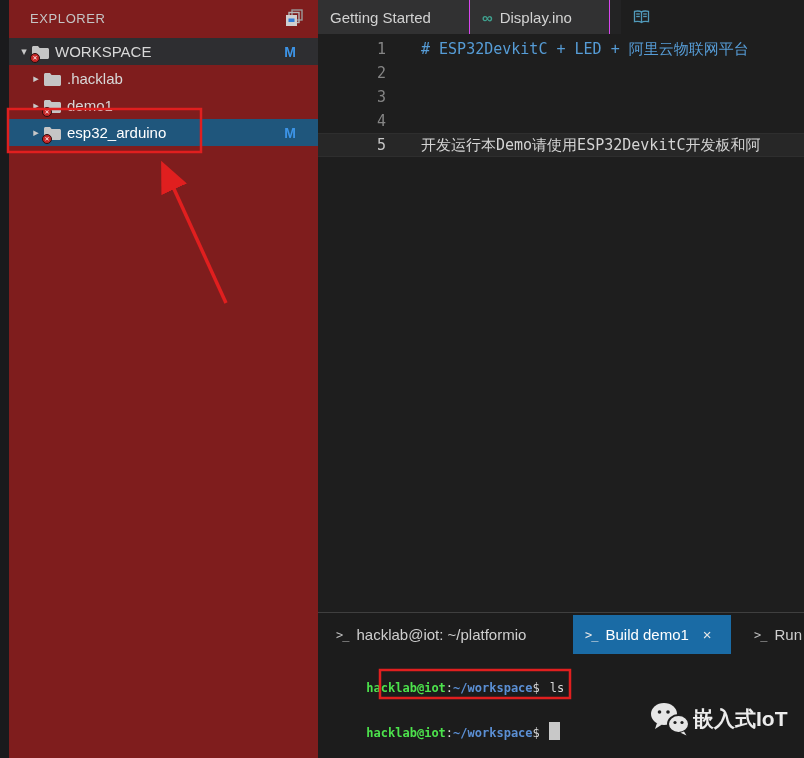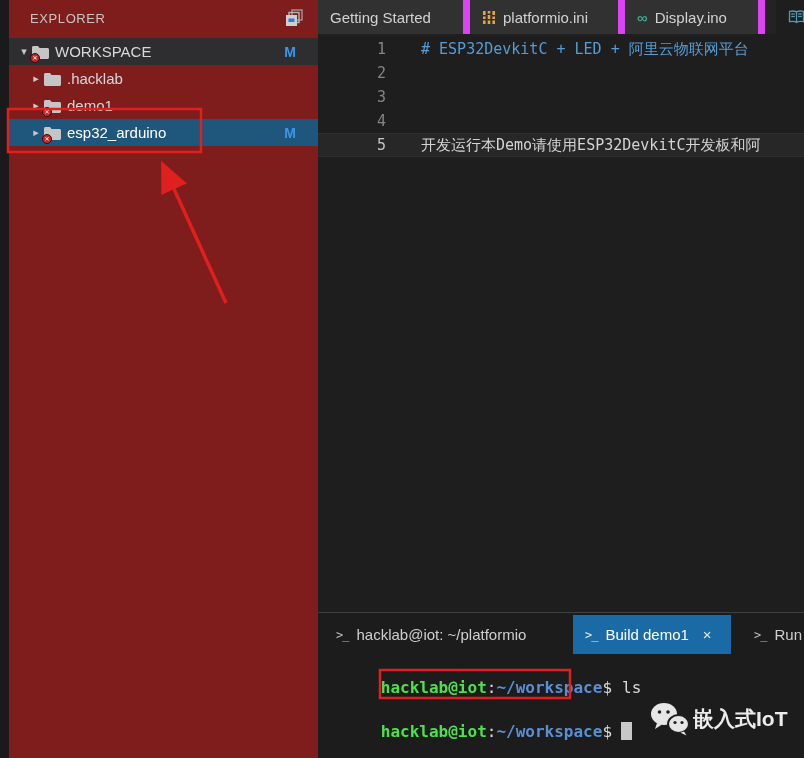--- a/index.html
+++ b/index.html
@@ -34,21 +34,21 @@
     position:absolute; left:-2px; bottom:-4px; width:10px; height:10px; border-radius:50%;
     background:#c62828; border:1px solid #2a0c0c; color:#fff; font-size:6px; line-height:8px;
     text-align:center; font-weight:bold;
   }
   .git-badge { margin-left:auto; color:#3d95e8; font-size:14px; font-weight:bold; padding-right:8px; }
 
   
   .tabbar { position:absolute; left:318px; top:0; width:486px; height:34px; background:#313132; display:flex; }
   .etab {
     height:34px; display:flex; align-items:center; gap:7px; padding:0 12px;
-    font-size:15px; color:#d2d2d2; border-right:7px solid #d946ef; cursor:pointer;
+    font-size:15px; color:#d2d2d2; border-right:1px solid #d946ef; cursor:pointer;
     white-space:nowrap; overflow:hidden;
   }
   .etab .tab-icon { flex:none; display:flex; align-items:center; }
   .etab.active-partial { background:#1e1e1e; border-right:none; }
   .tab-gap { width:11px; height:34px; background:#232324; flex:none; }
   .arduino-glyph { color:#3fa18f; font-size:15px; font-weight:bold; }
 
   
   .editor { position:absolute; left:318px; top:34px; width:486px; height:578px; background:#1e1e1e; overflow:hidden; }
   .code-row { position:relative; display:flex; height:24px; line-height:24px; white-space:pre; }
@@ -63,21 +63,21 @@
   .panel {
     position:absolute; left:318px; top:612px; width:486px; height:146px;
     background:#1c1c1c; border-top:1px solid #3f3f3f; overflow:hidden;
   }
   .ptab { position:absolute; top:2px; height:39px; display:flex; align-items:center; gap:8px;
           font-size:15px; color:#cfcfcf; padding:0 12px; cursor:pointer; white-space:nowrap; }
   .ptab .term-glyph { font-size:12px; color:#bdbdbd; letter-spacing:-1px; }
   .ptab.active { background:#1a6ba5; color:#ffffff; }
   .ptab.active .term-glyph { color:#eaeaea; }
   .ptab .close-x { font-size:15px; color:#e8e8e8; margin-left:6px; cursor:pointer; }
-  .term-line { position:absolute; left:5px; font-size:16px; font-weight:bold; line-height:20px; white-space:pre; }
+  .term-line { position:absolute; left:5px; font-size:12px; font-weight:bold; line-height:20px; white-space:pre; }
   .t-green { color:#4ce24c; }
   .t-blue { color:#5b8fd4; }
   .t-white { color:#d9d9d9; font-weight:normal; }
   .t-dir-gap { display:inline-block; width:24px; }
   .cursor-block { display:inline-block; width:11px; height:18px; background:#c8c8c8; vertical-align:-3px; margin-left:9px; }
 
   
   .watermark { position:absolute; left:650px; top:702px; display:flex; align-items:center; gap:3px; }
   .watermark-label { font-size:21px; font-weight:bold; color:#ececec; }
 
@@ -151,36 +151,20 @@
         <span>esp32_arduino</span>
         <span class="git-badge">M</span>
       </div>
 
     </div>
   </div>
 
   <div class="tabbar">
     <div class="etab" style="width:152px;">
       <span class="tab-label">Getting Started</span>
-    </div>
-    <div class="etab" style="width:155px;">
-      <span class="tab-icon">
-        <svg width="14" height="15" viewBox="0 0 14 15" fill="#e8a33d">
-          <rect x="1" y="1" width="2.6" height="4"></rect>
-            <rect x="1" y="6.5" width="2.6" height="2.5"></rect>
-            <rect x="1" y="10.5" width="2.6" height="3.5"></rect>
-          <rect x="5.7" y="1" width="2.6" height="2.5"></rect>
-            <rect x="5.7" y="5" width="2.6" height="4"></rect>
-            <rect x="5.7" y="10.5" width="2.6" height="3.5"></rect>
-          <rect x="10.4" y="1" width="2.6" height="4"></rect>
-            <rect x="10.4" y="6.5" width="2.6" height="2.5"></rect>
-            <rect x="10.4" y="10.5" width="2.6" height="3.5"></rect>
-        </svg>
-      </span>
-      <span class="tab-label">platformio.ini</span>
     </div>
     <div class="etab" style="width:140px;">
       <span class="tab-icon arduino-glyph">∞</span>
       <span class="tab-label">Display.ino</span>
     </div>
     <div class="tab-gap"></div>
     <div class="etab active-partial" style="flex:1;">
       <span class="tab-icon">
         <svg width="17" height="14" viewBox="0 0 17 14" stroke="#519aba" fill="none" stroke-width="1.3">
           <path d="M8.5 2C7 .8 4.5.8 1.5 1.3v10.4c3-.5 5.5-.5 7 .7 1.5-1.2 4-1.2 7-.7V1.3C12.5.8 10 .8 8.5 2z"></path>

